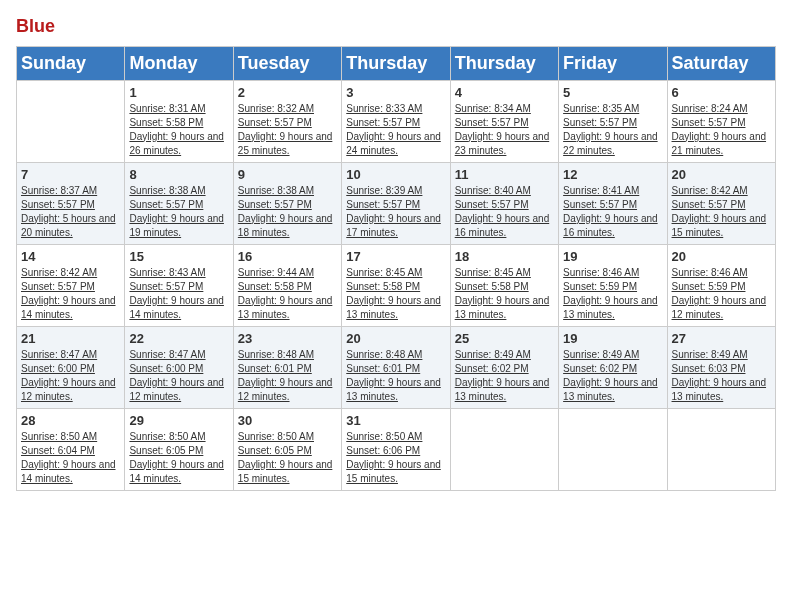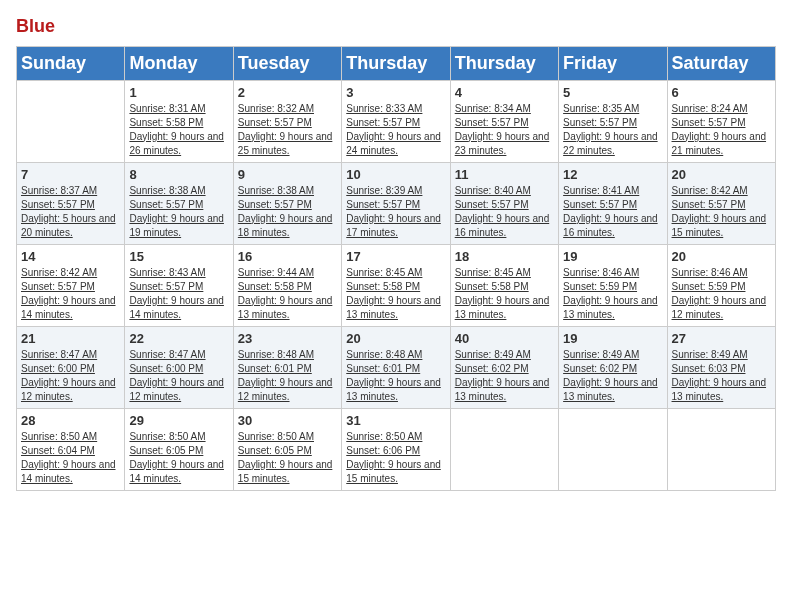--- a/index.html
+++ b/index.html
@@ -217,21 +217,21 @@
         </td>
         <td>
           <span class="day-number">23</span>
           <div class="day-info"><span>Sunrise: 8:48 AM</span><br><span>Sunset: 6:01 PM</span><br><span>Daylight: 9 hours and 12 minutes.</span></div>
         </td>
         <td>
           <span class="day-number">20</span>
           <div class="day-info"><span>Sunrise: 8:48 AM</span><br><span>Sunset: 6:01 PM</span><br><span>Daylight: 9 hours and 13 minutes.</span></div>
         </td>
         <td>
-          <span class="day-number">40</span>
+          <span class="day-number">25</span>
           <div class="day-info"><span>Sunrise: 8:49 AM</span><br><span>Sunset: 6:02 PM</span><br><span>Daylight: 9 hours and 13 minutes.</span></div>
         </td>
         <td>
           <span class="day-number">19</span>
           <div class="day-info"><span>Sunrise: 8:49 AM</span><br><span>Sunset: 6:02 PM</span><br><span>Daylight: 9 hours and 13 minutes.</span></div>
         </td>
         <td>
           <span class="day-number">27</span>
           <div class="day-info"><span>Sunrise: 8:49 AM</span><br><span>Sunset: 6:03 PM</span><br><span>Daylight: 9 hours and 13 minutes.</span></div>
         </td>

